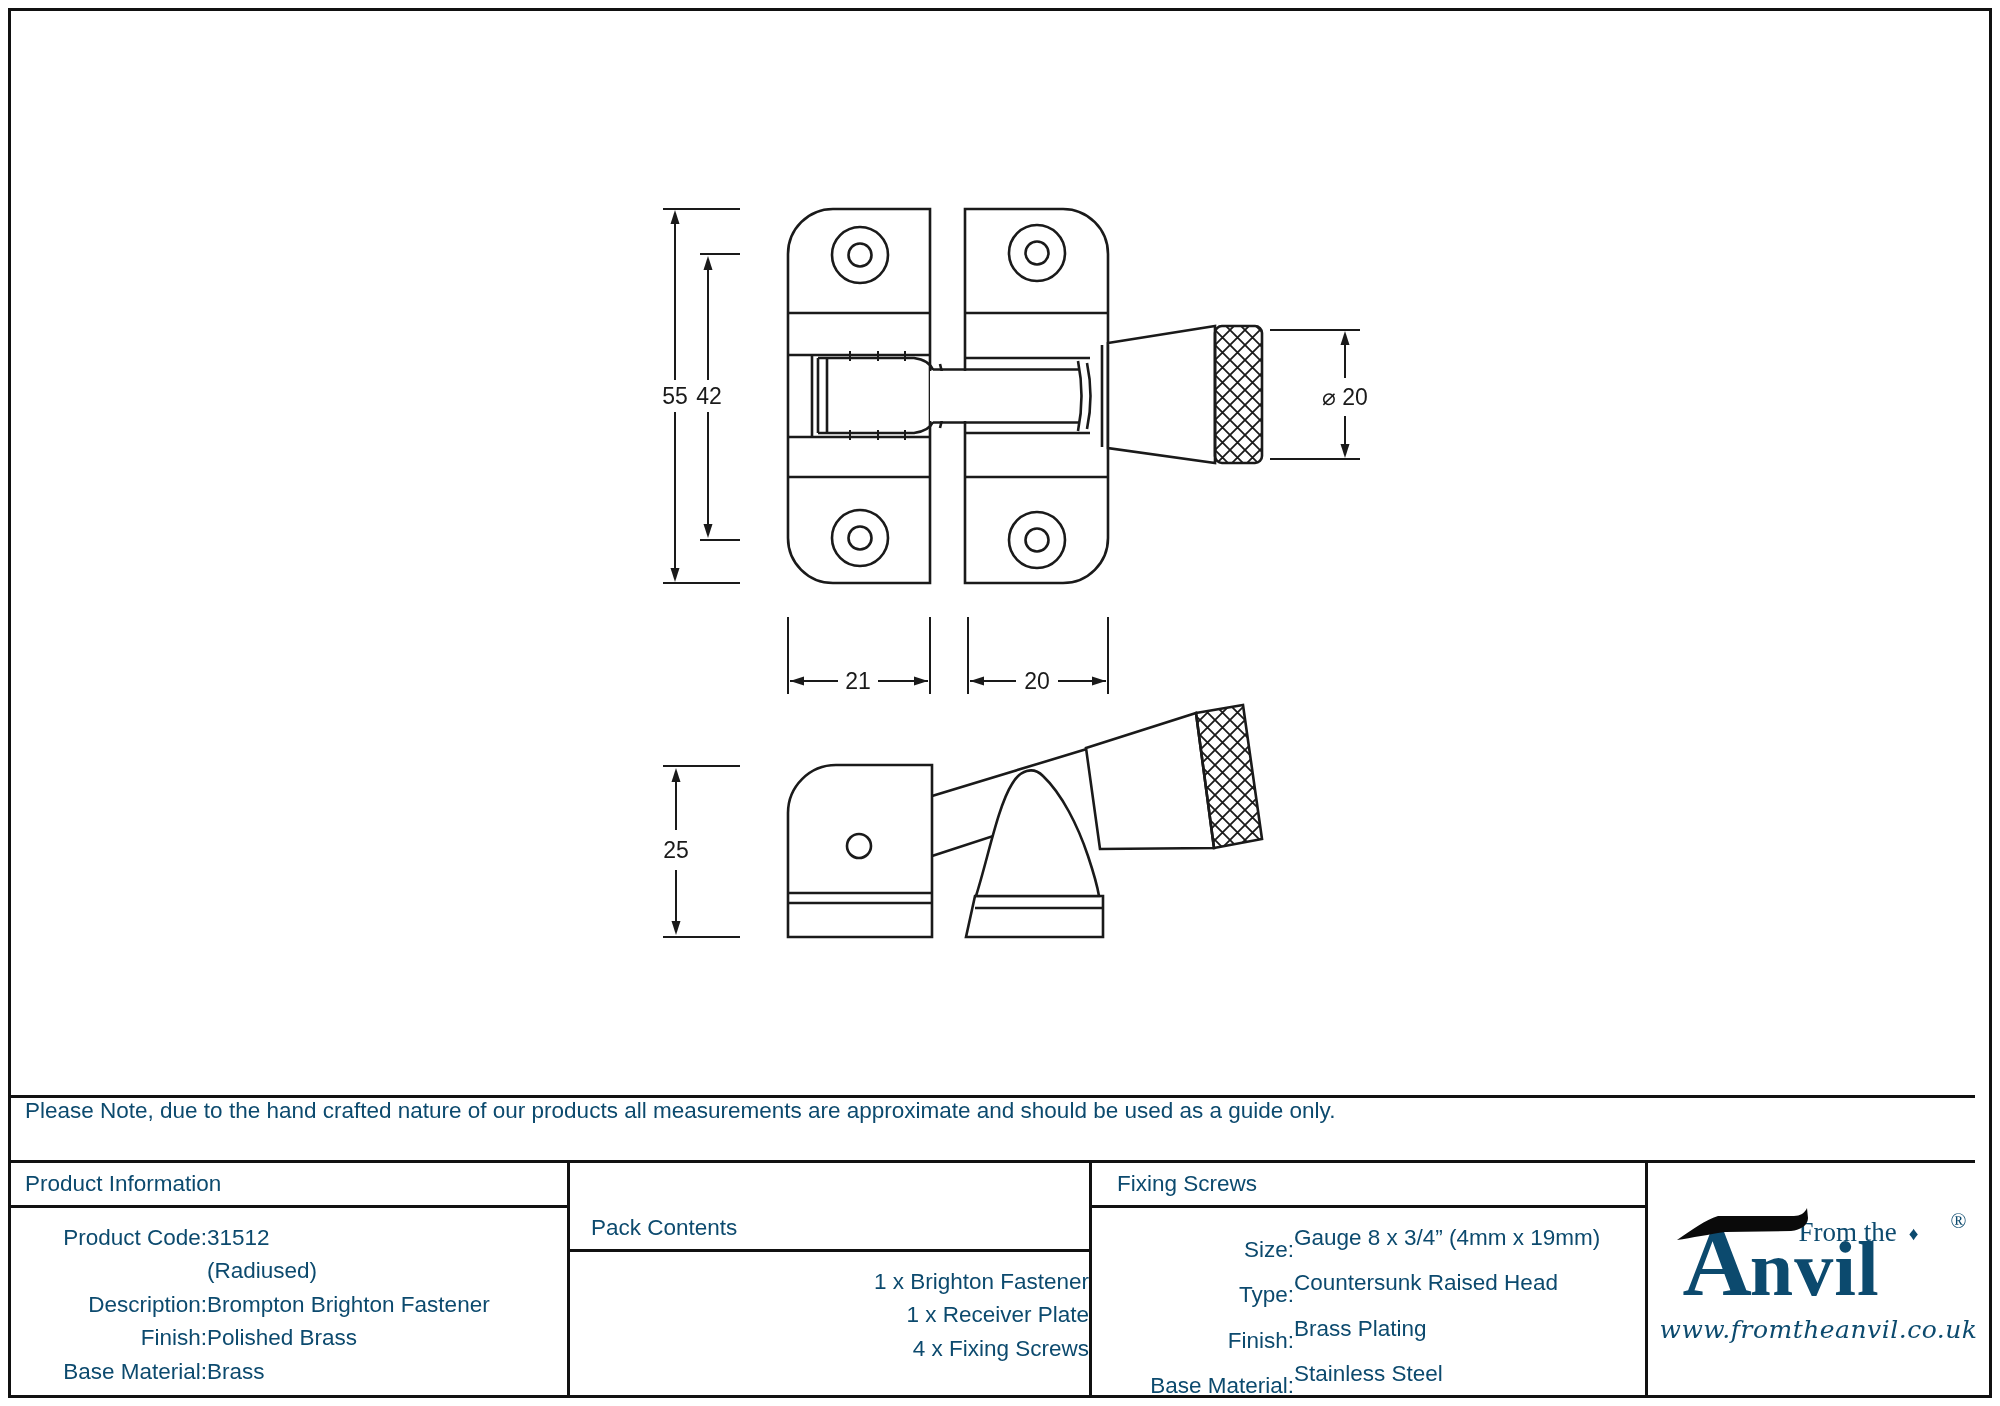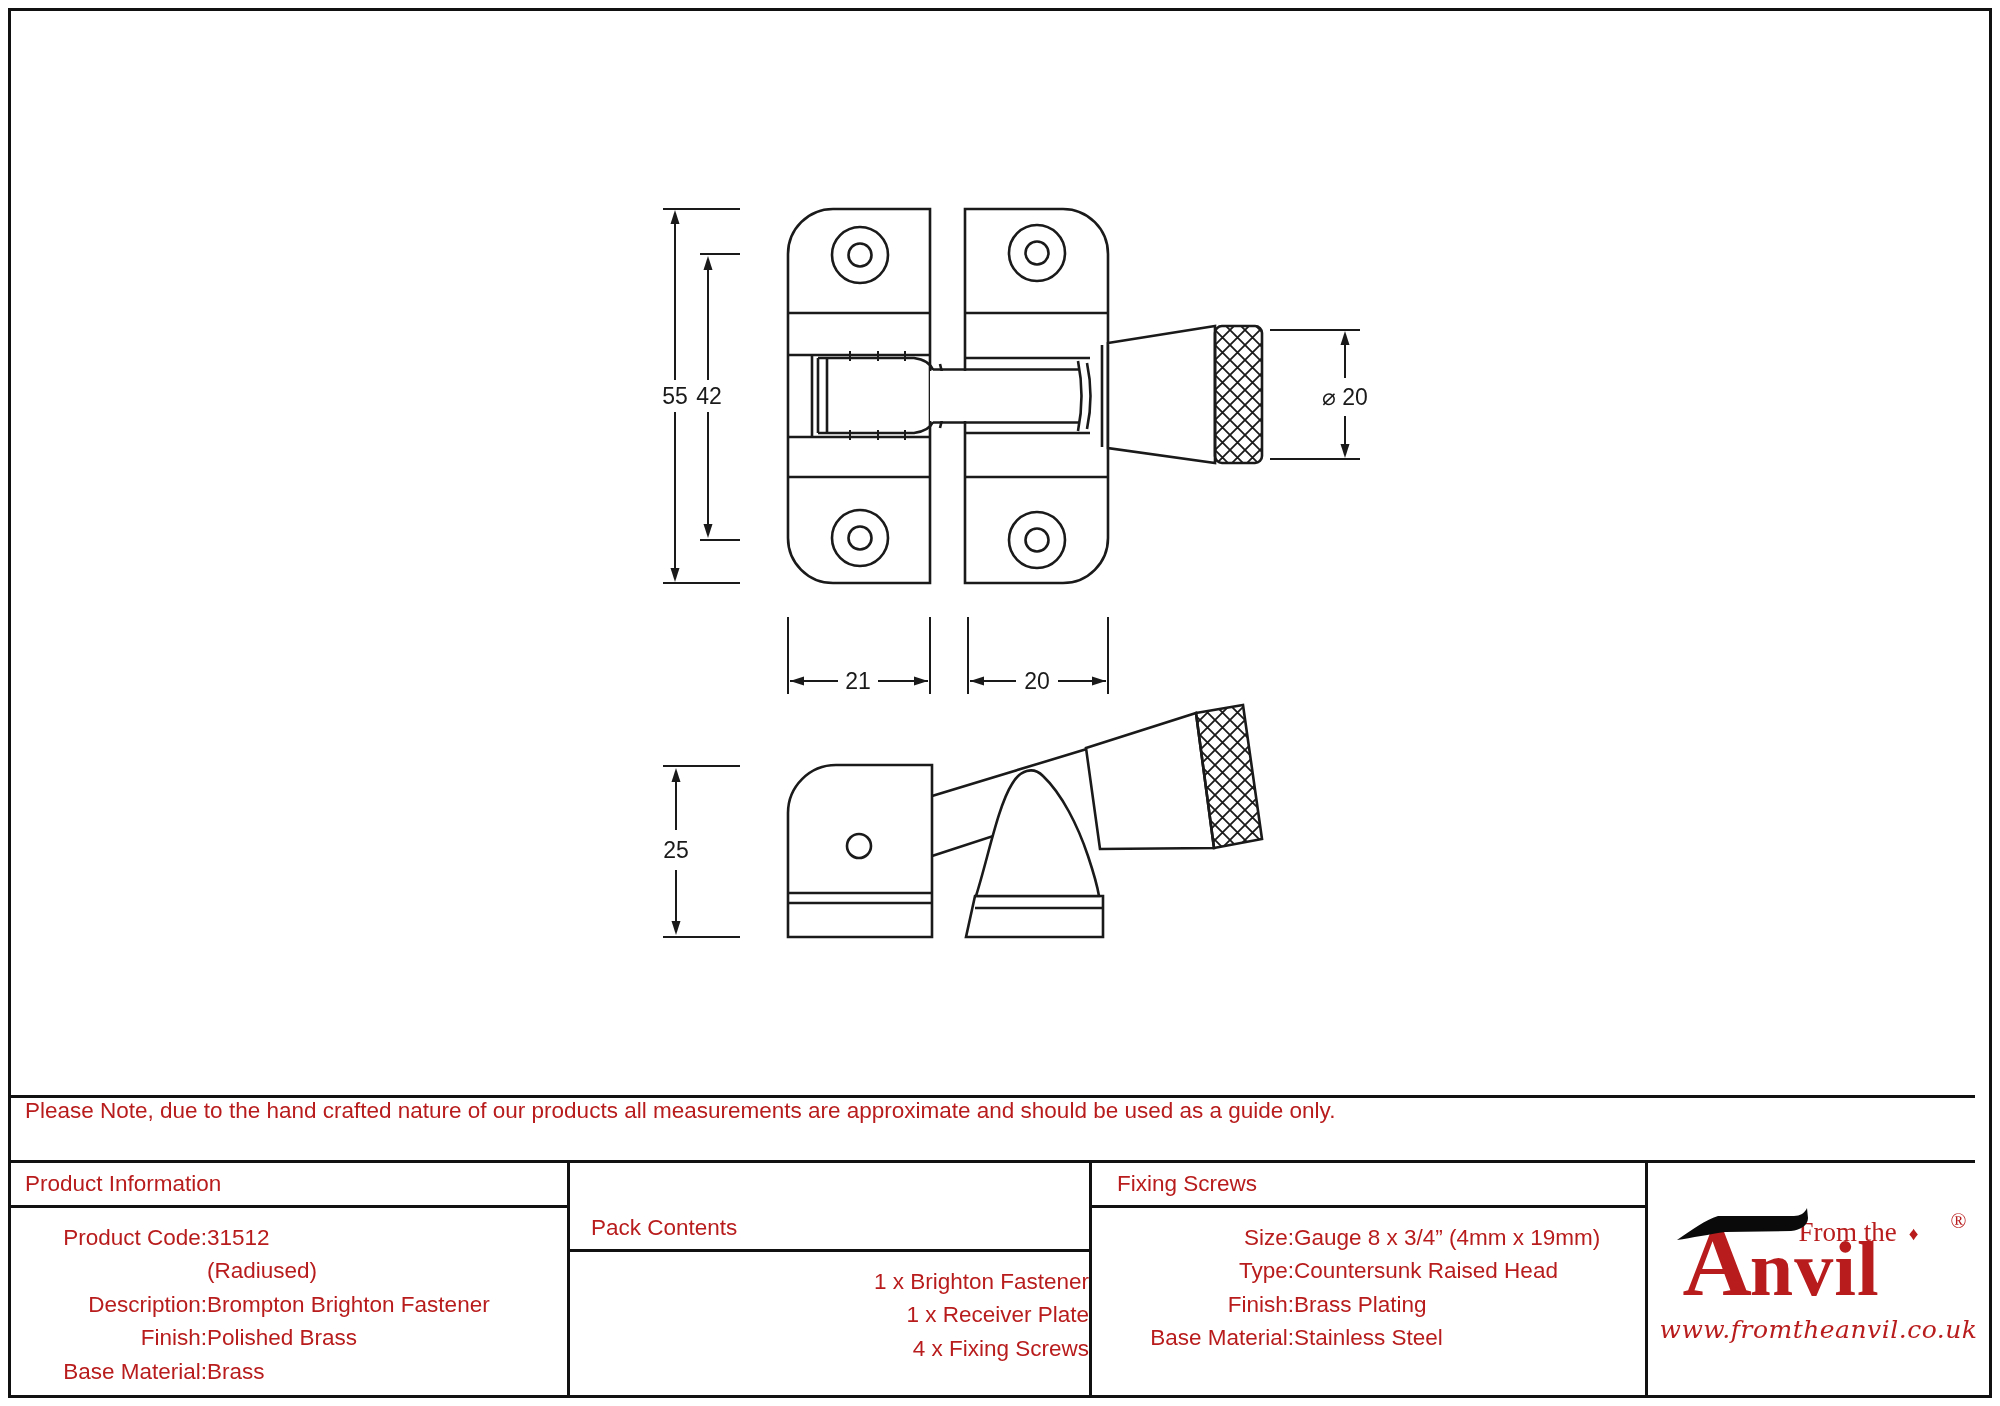--- a/index.html
+++ b/index.html
@@ -1,17 +1,17 @@
 <!DOCTYPE html>
 <html><head>
 <meta charset="utf-8">
 <style>
   html,body{margin:0;padding:0;background:#888;}
   .page{position:relative;width:2000px;height:1406px;background:#fff;
-        font-family:"Liberation Sans",sans-serif;color:#b91c1c;}
+        font-family:"Liberation Sans",sans-serif;color:#0c4a6e;}
   .frame{position:absolute;inset:8px;border:3px solid #111;}
   .drawing-area{position:absolute;left:0;top:0;width:1978px;height:1084px;}
   .note-row{position:absolute;left:0;right:14px;top:1084px;height:68px;box-sizing:border-box;
             border-top:3px solid #111;border-bottom:3px solid #111;
             display:flex;align-items:flex-start;padding-left:14px;font-size:22.5px;}
   .spec-table{position:absolute;left:0;right:0;top:1152px;bottom:0;display:flex;text-align:right;}
   .col{box-sizing:border-box;border-right:3px solid #111;}
   .col:last-child{border-right:none;}
   .col1{width:559px;}
   .col2{width:522px;}
@@ -20,21 +20,21 @@
   .col-header{height:45px;box-sizing:border-box;border-bottom:3px solid #111;
               display:flex;align-items:center;font-size:22.5px;}
   .col1 .col-header{padding-left:14px;}
   .col2 .col-header{padding-left:21px;margin-top:44px;}
   .col3 .col-header{padding-left:25px;}
   .col-body{padding-top:13px;font-size:22.5px;}
   .spec-row{display:flex;line-height:33.4px;}
   .col1 .spec-row{padding-left:14px;}
   .col3 .spec-row{padding-left:25px;}
   .col1 .spec-label{width:182px;flex:none;}
-  .col3 .spec-label{width:177px;flex:none;}
+  .col3 .spec-label{width:177px;flex:none;margin-top:12px;}
   .col2 .col-body{padding-left:3px;}
   .pack-line{line-height:33.4px;}
   
   .logo{display:flex;flex-direction:column;align-items:center;}
   .logo-main{position:relative;height:96px;width:272px;}
   .logo-word{position:absolute;left:0;bottom:0;white-space:nowrap;
              font-family:"Liberation Serif",serif;}
   .logo-a{font-size:96px;font-weight:bold;line-height:1;letter-spacing:-2px;}
   .logo-nvil{font-size:78px;font-weight:600;line-height:1;letter-spacing:1px;}
   .anvil-svg{position:absolute;left:-8px;top:-8px;}

